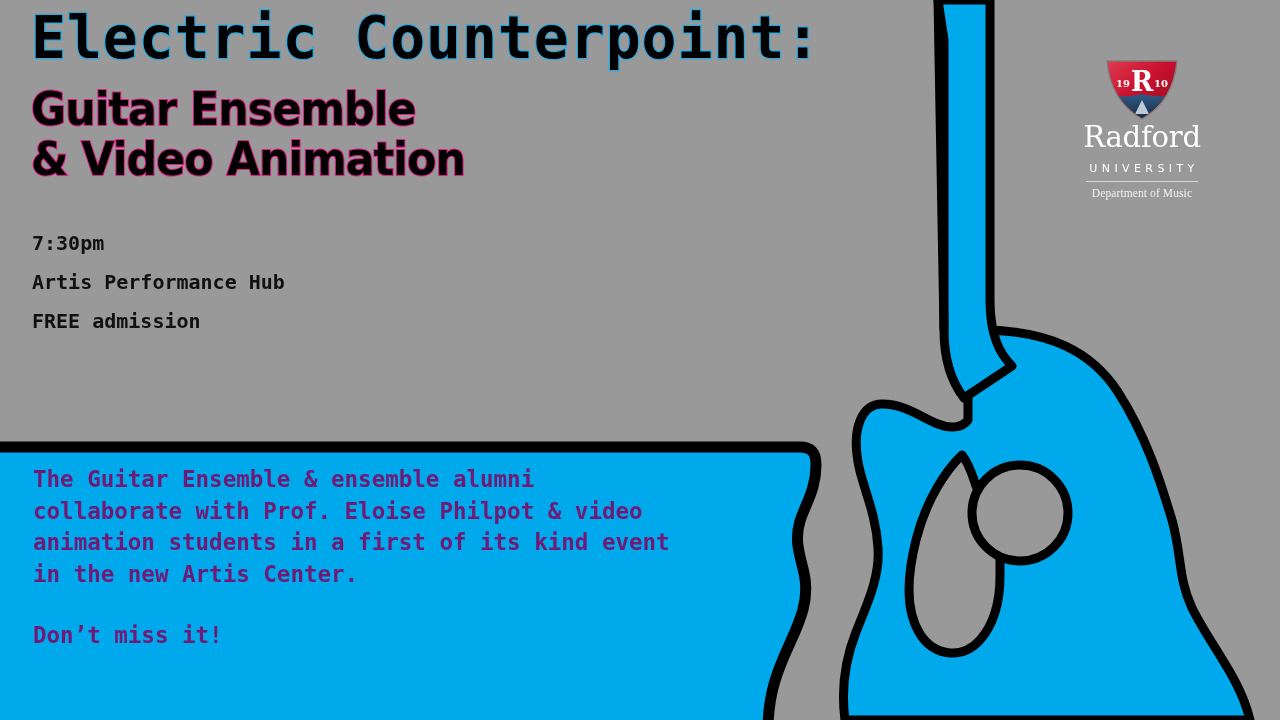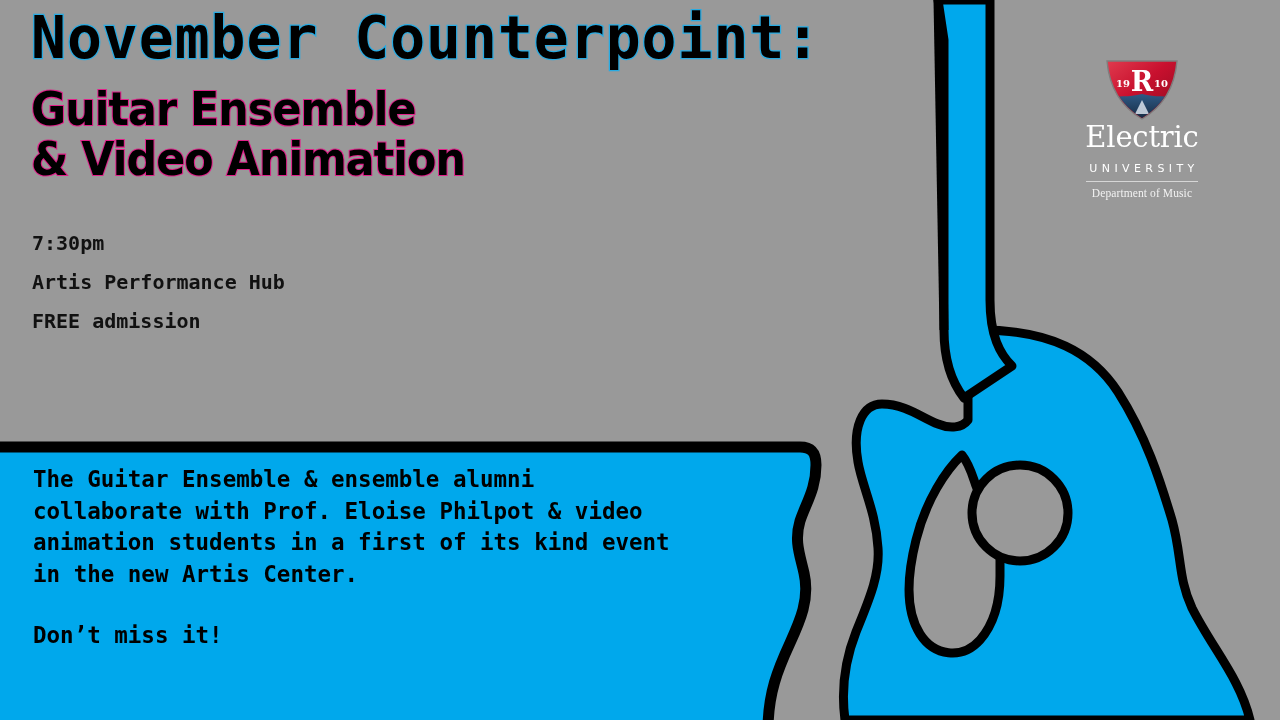--- a/index.html
+++ b/index.html
@@ -88,21 +88,21 @@
     position: absolute;
     left: 33px; top: 464px;
     z-index: 6;
     width: 780px;
   }
   .body-line {
     font-family: "DejaVu Sans Mono", monospace;
     font-weight: bold;
     font-size: 22.5px;
     line-height: 31.5px;
-    color: #000000;
+    color: #701a75;
     white-space: nowrap;
   }
   .body-line.spacer { height: 30px; }
 
   
   #ru-logo {
     position: absolute;
     left: 1083px; top: 58px;
     width: 118px;
     z-index: 7;
@@ -186,21 +186,21 @@
          L 800,10
          C 812,10 816,16 816,28
          C 816,52 806,66 800,84
          C 794,104 800,118 804,136
          C 810,162 800,184 790,206
          C 778,232 768,256 768,293
          L -10,293 Z" fill="#00A8EC" stroke="#000000" stroke-width="11" stroke-linejoin="round"></path>
   </svg>
 
   <div id="headline-block">
-    <div id="main-title">November Counterpoint:</div>
+    <div id="main-title">Electric Counterpoint:</div>
     <div id="subtitle-wrap">
       <div class="subtitle-line">Guitar Ensemble</div>
       <div class="subtitle-line">&amp; Video Animation</div>
     </div>
   </div>
 
   <div id="event-details">
     <div class="detail-line">7:30pm</div>
     <div class="detail-line">Artis Performance Hub</div>
     <div class="detail-line">FREE admission</div>
@@ -239,19 +239,19 @@
         <path d="M 0,40 C 10,37 22,40 37,36 C 52,40 64,37 74,40 L 74,62 L 0,62 Z" fill="url(#shieldNavy)"></path>
         <path d="M 30,56 L 37,42 L 44,56 Z" fill="#D8E2EC" opacity="0.85"></path>
       </g>
 
       <text x="37" y="33" text-anchor="middle" font-family="DejaVu Serif, serif" font-size="27" font-weight="bold" fill="#FFFFFF">R</text>
 
       <text x="18" y="29" text-anchor="middle" font-family="DejaVu Serif, serif" font-size="10" font-weight="bold" fill="#FFFFFF">19</text>
       <text x="56" y="29" text-anchor="middle" font-family="DejaVu Serif, serif" font-size="10" font-weight="bold" fill="#FFFFFF">10</text>
     </svg>
 
-    <div id="ru-wordmark">Electric</div>
+    <div id="ru-wordmark">Radford</div>
     <div id="ru-university">UNIVERSITY</div>
     <div id="ru-rule"></div>
     <div id="ru-dept">Department of Music</div>
   </div>
 
 </div>
 
 </body></html>

